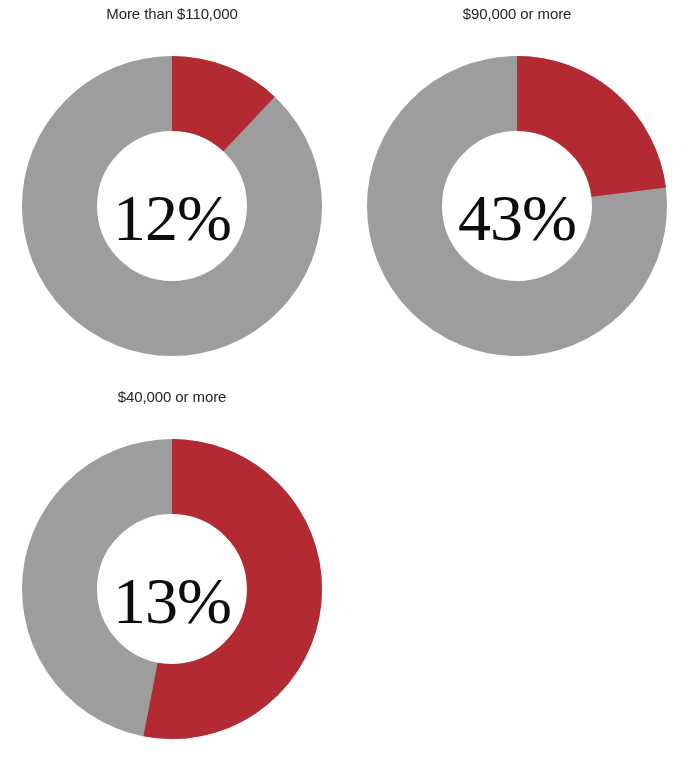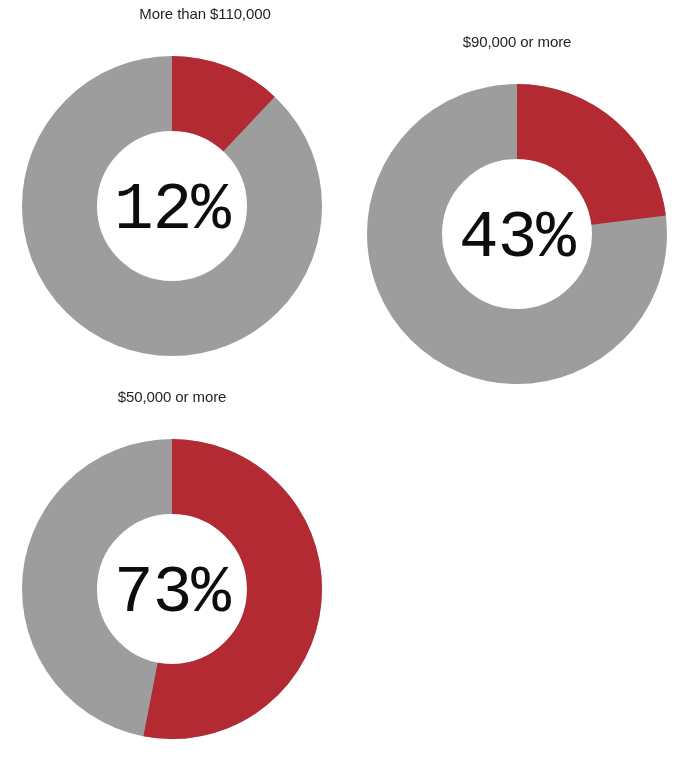--- a/index.html
+++ b/index.html
@@ -21,21 +21,21 @@
     height: 766px;
     background: #ffffff;
   }
 
   .panel {
     position: absolute;
     width: 344px;
     height: 383px;
   }
   .panel-0 { left: 0px;   top: 0px;   }
-  .panel-1 { left: 345px; top: 0px; margin-top: 28px;   }
+  .panel-1 { left: 345px; top: 0px;   }
   .panel-2 { left: 0px;   top: 383px; }
   .panel-3 { left: 345px; top: 383px; }
 
   .panel-label {
     position: absolute;
     top: 4px;
     left: 0;
     width: 100%;
     text-align: center;
     font-family: "Liberation Sans", sans-serif;
@@ -56,41 +56,41 @@
   }
   .donut-svg {
     display: block;
     width: 300px;
     height: 300px;
   }
 
   .center-value {
     position: absolute;
     left: 0;
-    top: 4px;
+    top: 12px;
     width: 300px;
     height: 300px;
     display: flex;
     align-items: center;
     justify-content: center;
-    font-family: Liberation Mono, monospace;
+    font-family: Liberation Serif, serif;
     font-size: 66px;
     font-weight: 400;
     letter-spacing: -1px;
     color: #0d0d0d;
     pointer-events: none;
   }
 </style>
 </head>
 <body>
 
 <div id="board" style="background: rgb(255, 255, 255);">
 
   <div class="panel panel-0">
-    <div class="panel-label" style="color: rgb(35, 31, 32); padding-left: 33px;">More than $110,000</div>
+    <div class="panel-label" style="color: rgb(35, 31, 32);">More than $110,000</div>
     <div class="donut-wrap">
       <svg class="donut-svg" viewBox="0 0 300 300">
         <circle cx="150" cy="150" r="112.5" fill="none" stroke="#9d9d9d" stroke-width="75"></circle>
         <circle class="donut-arc" cx="150" cy="150" r="112.5" fill="none" stroke="#b32a33" stroke-width="75" transform="rotate(-90 150 150)" stroke-dasharray="84.82300164692441 622.0353454107791"></circle>
       </svg>
       <div class="center-value" style="color: rgb(13, 13, 13);">12%</div>
     </div>
   </div>
 
   <div class="panel panel-1">
@@ -98,24 +98,24 @@
     <div class="donut-wrap">
       <svg class="donut-svg" viewBox="0 0 300 300">
         <circle cx="150" cy="150" r="112.5" fill="none" stroke="#9d9d9d" stroke-width="75"></circle>
         <circle class="donut-arc" cx="150" cy="150" r="112.5" fill="none" stroke="#b32a33" stroke-width="75" transform="rotate(-90 150 150)" stroke-dasharray="162.5774198232718 544.2809272344317"></circle>
       </svg>
       <div class="center-value" style="color: rgb(13, 13, 13);">43%</div>
     </div>
   </div>
 
   <div class="panel panel-2">
-    <div class="panel-label" style="color: rgb(35, 31, 32);">$50,000 or more</div>
+    <div class="panel-label" style="color: rgb(35, 31, 32);">$40,000 or more</div>
     <div class="donut-wrap">
       <svg class="donut-svg" viewBox="0 0 300 300">
         <circle cx="150" cy="150" r="112.5" fill="none" stroke="#9d9d9d" stroke-width="75"></circle>
         <circle class="donut-arc" cx="150" cy="150" r="112.5" fill="none" stroke="#b32a33" stroke-width="75" transform="rotate(-90 150 150)" stroke-dasharray="374.63492394058284 332.2234231171206"></circle>
       </svg>
-      <div class="center-value" style="color: rgb(13, 13, 13);">73%</div>
+      <div class="center-value" style="color: rgb(13, 13, 13);">13%</div>
     </div>
   </div>
 
 
 </div>
 
 </body></html>

